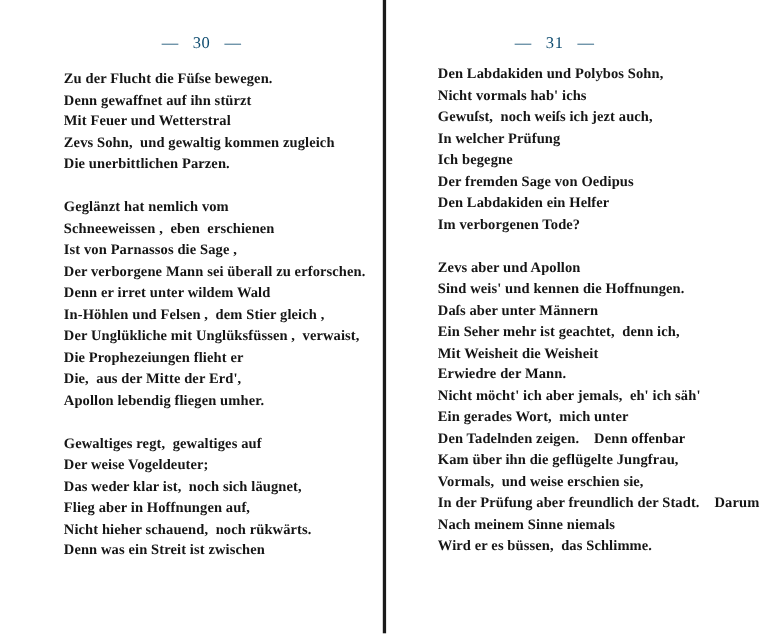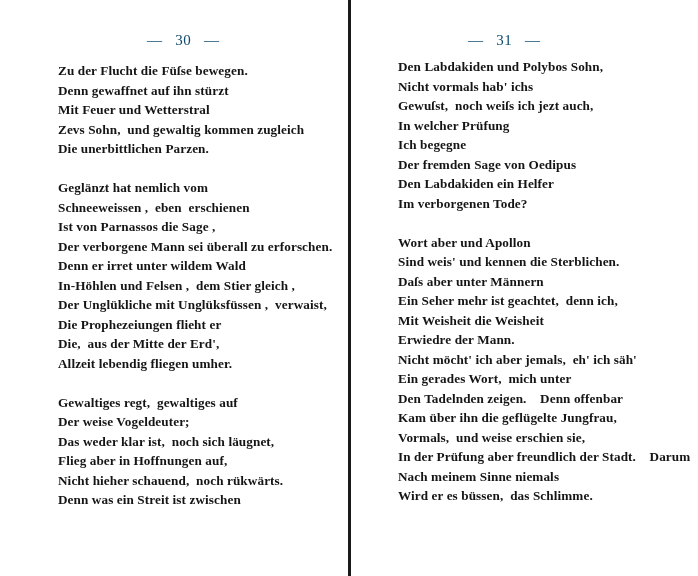--- a/index.html
+++ b/index.html
@@ -48,21 +48,21 @@
       <div>
         <div class="line">Geglänzt hat nemlich vom</div>
         <div class="line">Schneeweissen ,  eben  erschienen</div>
         <div class="line">Ist von Parnassos die Sage ,</div>
         <div class="line">Der verborgene Mann sei überall zu erforschen.</div>
         <div class="line">Denn er irret unter wildem Wald</div>
         <div class="line">In-Höhlen und Felsen ,  dem Stier gleich ,</div>
         <div class="line">Der Unglükliche mit Unglüksfüssen ,  verwaist,</div>
         <div class="line">Die Prophezeiungen flieht er</div>
         <div class="line">Die,  aus der Mitte der Erd',</div>
-        <div class="line">Allzeit lebendig fliegen umher.</div>
+        <div class="line">Apollon lebendig fliegen umher.</div>
       </div>
       <div class="stanza-gap"></div>
       <div>
         <div class="line">Gewaltiges regt,  gewaltiges auf</div>
         <div class="line">Der weise Vogeldeuter;</div>
         <div class="line">Das weder klar ist,  noch sich läugnet,</div>
         <div class="line">Flieg aber in Hoffnungen auf,</div>
         <div class="line">Nicht hieher schauend,  noch rükwärts.</div>
         <div class="line">Denn was ein Streit ist zwischen</div>
       </div>
@@ -79,22 +79,22 @@
         <div class="line">Nicht vormals hab' ichs</div>
         <div class="line">Gewuſst,  noch weiſs ich jezt auch,</div>
         <div class="line">In welcher Prüfung</div>
         <div class="line">Ich begegne</div>
         <div class="line">Der fremden Sage von Oedipus</div>
         <div class="line">Den Labdakiden ein Helfer</div>
         <div class="line">Im verborgenen Tode?</div>
       </div>
       <div class="stanza-gap"></div>
       <div>
-        <div class="line">Wort aber und Apollon</div>
-        <div class="line">Sind weis' und kennen die Sterblichen.</div>
+        <div class="line">Zevs aber und Apollon</div>
+        <div class="line">Sind weis' und kennen die Hoffnungen.</div>
         <div class="line">Daſs aber unter Männern</div>
         <div class="line">Ein Seher mehr ist geachtet,  denn ich,</div>
         <div class="line">Mit Weisheit die Weisheit</div>
         <div class="line">Erwiedre der Mann.</div>
         <div class="line">Nicht möcht' ich aber jemals,  eh' ich säh'</div>
         <div class="line">Ein gerades Wort,  mich unter</div>
         <div class="line">Den Tadelnden zeigen.    Denn offenbar</div>
         <div class="line">Kam über ihn die geflügelte Jungfrau,</div>
         <div class="line">Vormals,  und weise erschien sie,</div>
         <div class="line">In der Prüfung aber freundlich der Stadt.    Darum</div>

